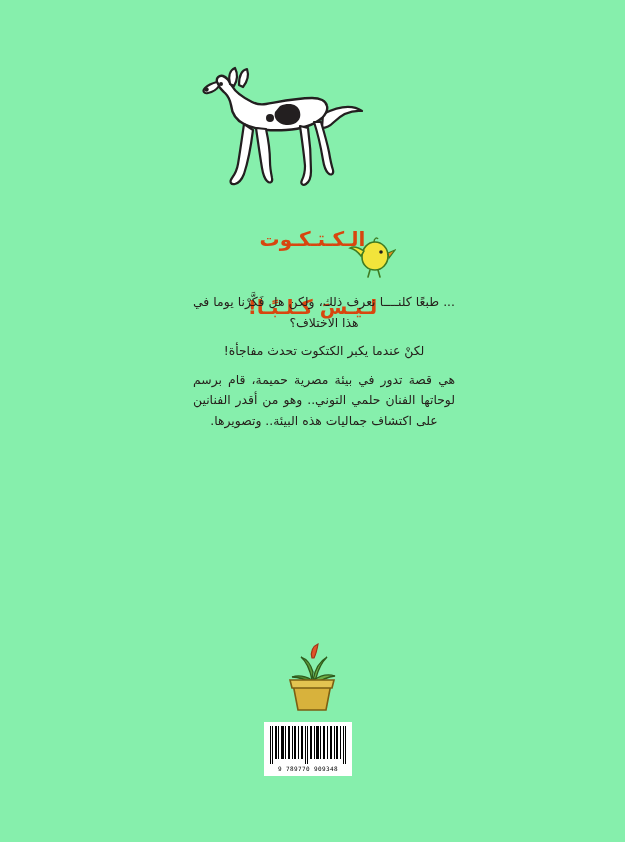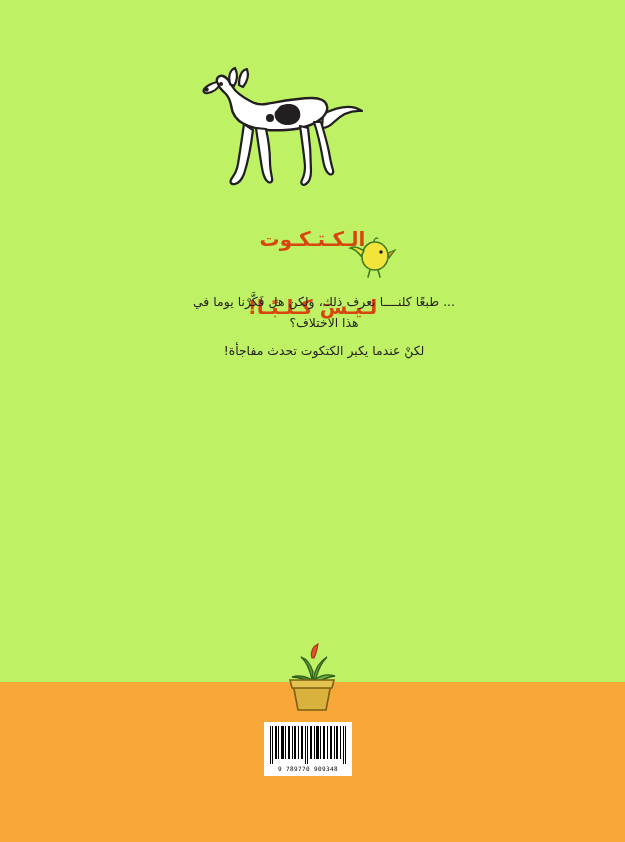--- a/index.html
+++ b/index.html
@@ -10,22 +10,22 @@
     width: 625px;
     height: 842px;
     background: #f7a838;
     font-family: "DejaVu Sans", sans-serif;
     overflow: hidden;
     position: relative;
   }
   .page {
     position: relative;
     width: 625px;
-    height: 682px;
-    background: #bef264;
+    height: 842px;
+    background: #86efac;
   }
 
   
   .illustration {
     position: absolute;
     top: 62px;
     left: 0;
     width: 625px;
     height: 210px;
   }
@@ -172,20 +172,21 @@
   </div>
 
   <div class="title-block">
     <div class="title-line1">الـكـتـكـوت</div>
     <div class="title-line2">لـيـسَ كـلـبًـا!</div>
   </div>
 
   <div class="blurb">
     <p>... طبعًا كلنــــا نعرف ذلك، ولكن هل فَكَّرْنا يوما في هذا الاختلاف؟</p>
     <p>لكنْ عندما يكبر الكتكوت تحدث مفاجأة!</p>
+    <p>هي قصة تدور في بيئة مصرية حميمة، قام برسم لوحاتها الفنان حلمي التوني.. وهو من أقدر الفنانين على اكتشاف جماليات هذه البيئة.. وتصويرها.</p>
   </div>
 
   <svg class="plant" viewBox="0 0 70 75">
     <path d="M35 40 C33 30 30 22 24 17 C30 19 34 25 36 32 Z" fill="#5d9b3a" stroke="#2f5b1c" stroke-width="1.3"></path>
     <path d="M36 40 C38 29 43 21 50 17 C45 22 41 30 39 38 Z" fill="#6fae45" stroke="#2f5b1c" stroke-width="1.3"></path>
     <path d="M35 40 C28 36 21 35 15 37 C22 37 29 40 34 44 Z" fill="#4f8c31" stroke="#2f5b1c" stroke-width="1.3"></path>
     <path d="M37 40 C44 35 52 34 58 36 C51 37 44 40 39 44 Z" fill="#6fae45" stroke="#2f5b1c" stroke-width="1.3"></path>
     <path d="M35 18 C33 12 36 6 41 4 C40 10 39 14 37 18 Z" fill="#e0552a" stroke="#a33417" stroke-width="1.2"></path>
     <path d="M16 44 L54 44 L49 70 L21 70 Z" fill="#d8b23c" stroke="#7c5f12" stroke-width="1.6"></path>
     <path d="M13 40 L57 40 L55 48 L15 48 Z" fill="#e3c451" stroke="#7c5f12" stroke-width="1.6"></path>

